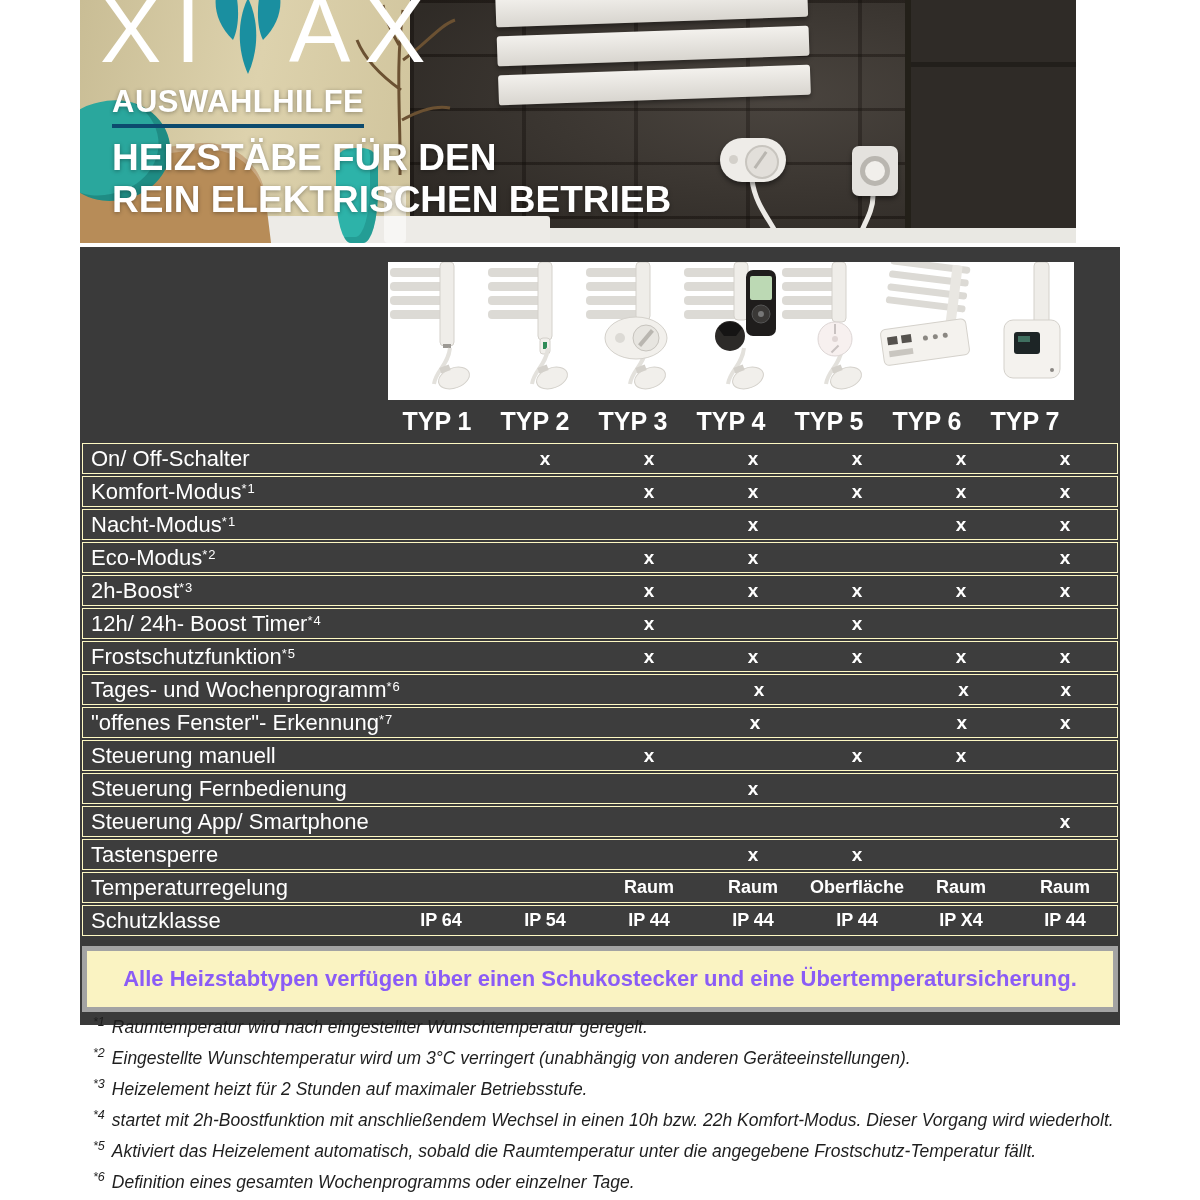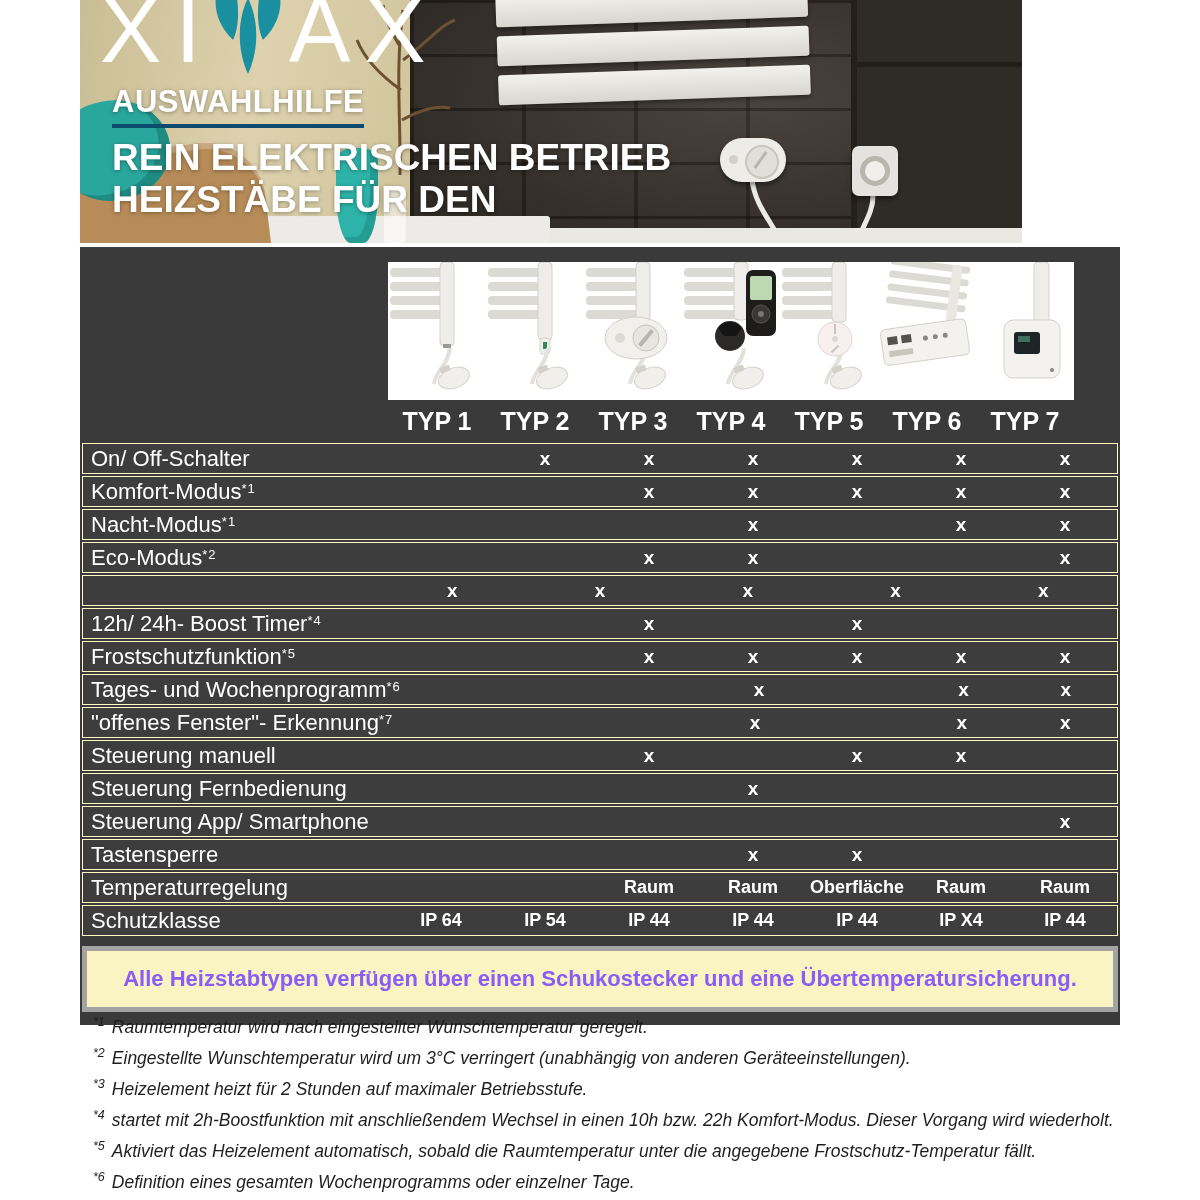--- a/index.html
+++ b/index.html
@@ -1,20 +1,20 @@
 <!DOCTYPE html>
 <html><head>
 <meta charset="utf-8">
 <style>
   html,body{margin:0;padding:0;background:#ffffff;}
   .page{position:relative;width:1200px;height:1200px;background:#fff;overflow:hidden;
         font-family:"Liberation Sans",sans-serif;}
 
   
-  .hero{position:absolute;left:80px;top:0;width:912px;height:243px;overflow:hidden;background:#d5c9a2;padding-left:30px;}
+  .hero{position:absolute;left:80px;top:0;width:996px;height:243px;overflow:hidden;background:#d5c9a2;}
   .wall-beige{position:absolute;left:0;top:0;width:340px;height:100%;
       background:linear-gradient(100deg,#c9bd95 0%,#ddd2ad 50%,#cfc39b 100%);}
   .tiles{position:absolute;left:330px;top:0;right:0;bottom:0;background-color:#3f3933;
       background-image:linear-gradient(to bottom,rgba(15,10,5,.45) 3px,transparent 3px),
                        linear-gradient(to right,rgba(15,10,5,.40) 4px,transparent 4px);
       background-size:100% 54px,112px 100%;}
   .tiles-shade{position:absolute;left:330px;top:0;right:0;bottom:0;
       background:radial-gradient(ellipse at 55% 40%,rgba(255,255,255,.06),rgba(0,0,0,.25) 80%);}
   .cabinet{position:absolute;right:0;top:0;width:165px;height:100%;background:#2f2b27;border-left:6px solid #232019;}
   .cabinet-seam{position:absolute;left:0;top:62px;width:100%;height:5px;background:#221f1b;}
@@ -124,22 +124,22 @@
         <path d="M14,2 C2,20 4,44 24,64 C32,48 30,18 22,2 C20,-2 16,-2 14,2 Z" fill="#1a8fa0"></path>
         <path d="M64,2 C76,20 74,44 54,64 C46,48 48,18 56,2 C58,-2 62,-2 64,2 Z" fill="#1a8fa0"></path>
         <path d="M39,22 C28,44 28,74 39,98 C50,74 50,44 39,22 Z" fill="#1a8fa0"></path>
       </svg>
       <span>AX</span>
     </div>
 
     <div class="hero-text">
       <div><span class="badge">AUSWAHLHILFE</span></div>
       <div class="title">
+        <div>HEIZSTÄBE FÜR DEN</div>
         <div>REIN ELEKTRISCHEN BETRIEB</div>
-        <div>HEIZSTÄBE FÜR DEN</div>
       </div>
     </div>
   </div>
 
   <div class="panel">
     <div class="products">
         <div class="product">
           <div class="product-img"><svg width="98" height="138" viewBox="0 0 98 138">
               <rect x="2" y="6" width="54" height="9" rx="4" fill="#dcdad5"></rect>
               <rect x="2" y="20" width="54" height="9" rx="4" fill="#dcdad5"></rect>
@@ -288,20 +288,21 @@
           <div class="t-label">Eco-Modus<sup>*2</sup></div>
           <div class="t-cell"></div>
           <div class="t-cell"></div>
           <div class="t-cell">x</div>
           <div class="t-cell">x</div>
           <div class="t-cell"></div>
           <div class="t-cell"></div>
           <div class="t-cell">x</div>
         </div>
         <div class="t-row">
+          <div class="t-label">2h-Boost<sup>*3</sup></div>
           <div class="t-cell"></div>
           <div class="t-cell"></div>
           <div class="t-cell">x</div>
           <div class="t-cell">x</div>
           <div class="t-cell">x</div>
           <div class="t-cell">x</div>
           <div class="t-cell">x</div>
         </div>
         <div class="t-row">
           <div class="t-label">12h/ 24h- Boost Timer<sup>*4</sup></div>

